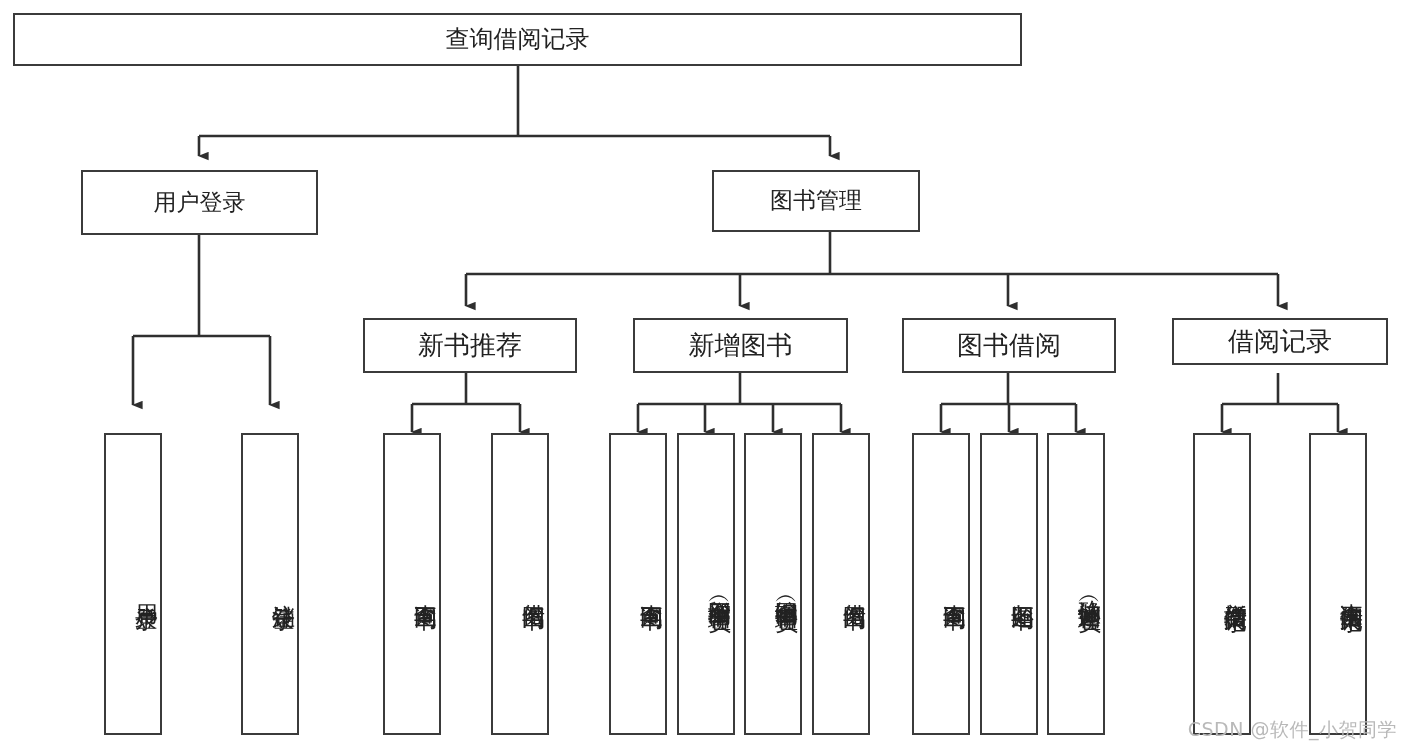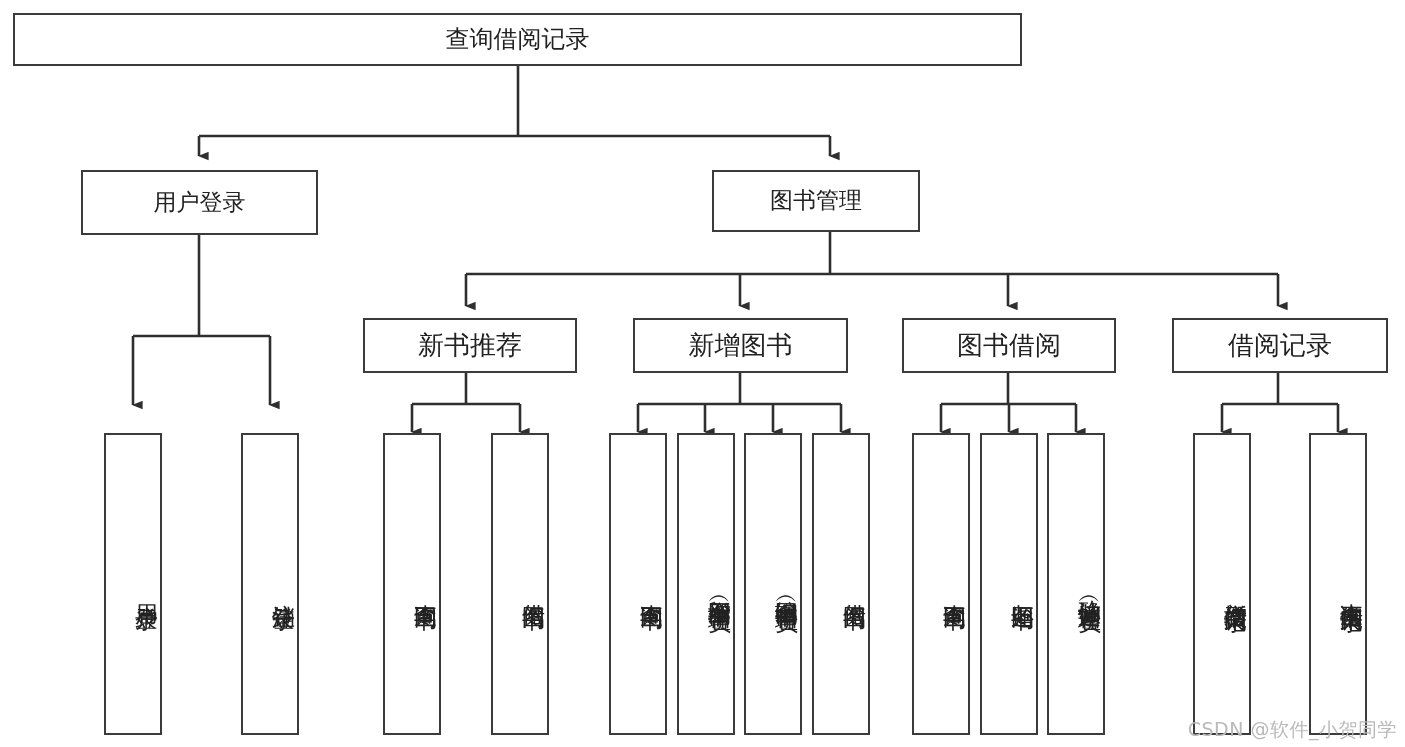--- a/index.html
+++ b/index.html
@@ -136,21 +136,21 @@
 
   <div class="node level3" style="left:363px; top:318px; width:214px; height:55px;">
     <span>新书推荐</span>
   </div>
   <div class="node level3" style="left:633px; top:318px; width:215px; height:55px;">
     <span>新增图书</span>
   </div>
   <div class="node level3" style="left:902px; top:318px; width:214px; height:55px;">
     <span>图书借阅</span>
   </div>
-  <div class="node level3" style="left:1172px; top:318px; width:216px; height:55px;">
+  <div class="node level3" style="left:1172px; top:318px; width:216px; height:47px;">
     <span>借阅记录</span>
   </div>
 
   <div class="node leaf" style="left:104px; top:433px; width:58px; height:302px;">
     <span class="leaf-text">用户登录</span>
   </div>
   <div class="node leaf" style="left:241px; top:433px; width:58px; height:302px;">
     <span class="leaf-text">注销登录</span>
   </div>
 

